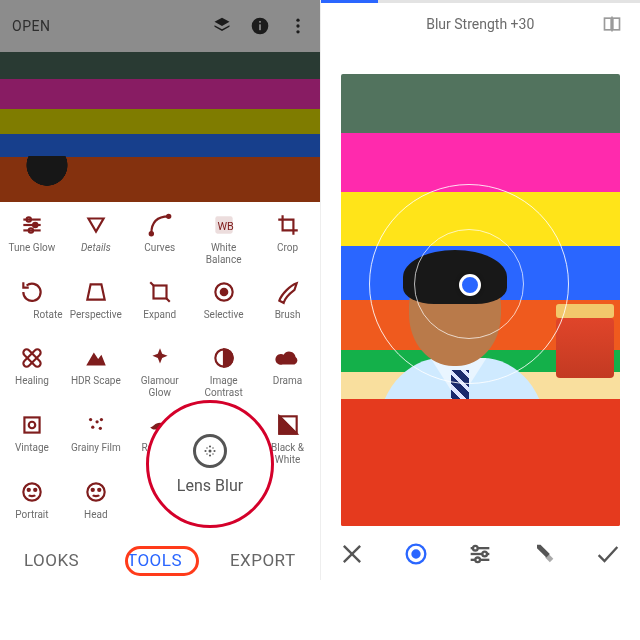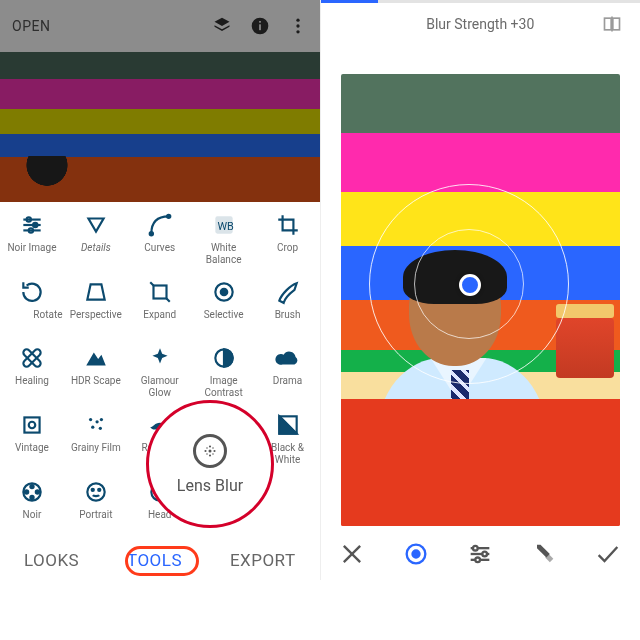--- a/index.html
+++ b/index.html
@@ -14,21 +14,21 @@
 .topbar .ticons{margin-left:auto;display:flex;gap:18px;align-items:center}
 .ticon{width:20px;height:20px;color:#333}
 .photo-a{height:150px;background:linear-gradient(180deg,#4c6b5e 0 18%,#f834b4 18% 38%,#e8e200 38% 55%,#2b73ff 55% 70%,#f05a1a 70% 100%);position:relative}
 .photo-a::after{content:"";position:absolute;left:12px;bottom:0;width:70px;height:46px;background:radial-gradient(circle at 50% 20%,#2a2a2a 0 40%,transparent 41%)}
 .dim{position:absolute;inset:0;background:rgba(0,0,0,.45);z-index:3;height:202px}
 
 
 .tools{position:absolute;top:202px;left:0;right:0;bottom:40px;background:#fff;padding:10px 0 0;overflow:hidden}
 .grid{display:grid;grid-template-columns:repeat(5,1fr);row-gap:14px}
 .cell{display:flex;flex-direction:column;align-items:center;gap:4px;color:#6d6d6d}
-.cell .ic{width:26px;height:26px;display:flex;align-items:flex-start;justify-content:center;color:#0c4a6e}
+.cell .ic{width:26px;height:26px;display:flex;align-items:flex-start;justify-content:center;color:#7f1d1d}
 .cell .lbl{font-size:10px;text-align:center;line-height:1.15;min-height:22px}
 
 
 .zoomc{position:absolute;width:128px;height:128px;border:3px solid #d4002a;border-radius:50%;left:146px;top:400px;background:#fff;z-index:5;display:flex;flex-direction:column;align-items:center;justify-content:center;gap:8px}
 .zoomc .zic{width:34px;height:34px;border:3px solid #555;border-radius:50%;display:flex;align-items:center;justify-content:center}
 .zoomc .zic svg{width:18px;height:18px;color:#555}
 .zoomc .zlbl{font-size:16px;color:#555}
 
 
 .btabs{position:absolute;left:0;right:0;bottom:0;height:40px;display:flex;align-items:center;justify-content:space-around;background:#fff}
@@ -97,21 +97,21 @@
             <div class="ic">
               <svg viewBox="0 0 24 24" stroke="currentColor" stroke-width="2" fill="none">
                 <line x1="4" y1="7" x2="20" y2="7"></line>
                 <line x1="4" y1="12" x2="20" y2="12"></line>
                 <line x1="4" y1="17" x2="20" y2="17"></line>
                 <circle cx="9" cy="7" r="2"></circle>
                 <circle cx="15" cy="12" r="2"></circle>
                 <circle cx="11" cy="17" r="2"></circle>
               </svg>
             </div>
-            <div class="lbl" style="white-space: pre-line;">Noir Image</div>
+            <div class="lbl" style="white-space: pre-line;">Tune Glow</div>
           </div>
           <div class="cell">
             <div class="ic">
               <svg viewBox="0 0 24 24" stroke="currentColor" stroke-width="2" fill="none">
                 <polygon points="5,6 19,6 12,18"></polygon>
               </svg>
             </div>
             <div class="lbl" style="white-space: pre-line; font-style: italic;">Details</div>
           </div>
           <div class="cell">
@@ -271,32 +271,20 @@
           <div class="cell">
             <div class="ic">
               <svg viewBox="0 0 24 24" stroke="currentColor" stroke-width="2" fill="none">
                 <rect x="4" y="4" width="16" height="16"></rect>
                 <path d="M4 4l16 16"></path>
                 <path d="M4 4v16h16z" fill="currentColor"></path>
               </svg>
             </div>
             <div class="lbl" style="white-space: pre-line;">Black &amp;
 White</div>
-          </div>
-          <div class="cell">
-            <div class="ic">
-              <svg viewBox="0 0 24 24" stroke="currentColor" stroke-width="2" fill="none">
-                <circle cx="12" cy="12" r="8"></circle>
-                <circle cx="12" cy="7" r="1.5" fill="currentColor"></circle>
-                <circle cx="12" cy="17" r="1.5" fill="currentColor"></circle>
-                <circle cx="7" cy="12" r="1.5" fill="currentColor"></circle>
-                <circle cx="17" cy="12" r="1.5" fill="currentColor"></circle>
-              </svg>
-            </div>
-            <div class="lbl" style="white-space: pre-line;">Noir</div>
           </div>
           <div class="cell">
             <div class="ic">
               <svg viewBox="0 0 24 24" stroke="currentColor" stroke-width="2" fill="none">
                 <circle cx="12" cy="12" r="8"></circle>
                 <circle cx="9" cy="10" r="1" fill="currentColor"></circle>
                 <circle cx="15" cy="10" r="1" fill="currentColor"></circle>
                 <path d="M9 15c1 1 5 1 6 0"></path>
               </svg>
             </div>

